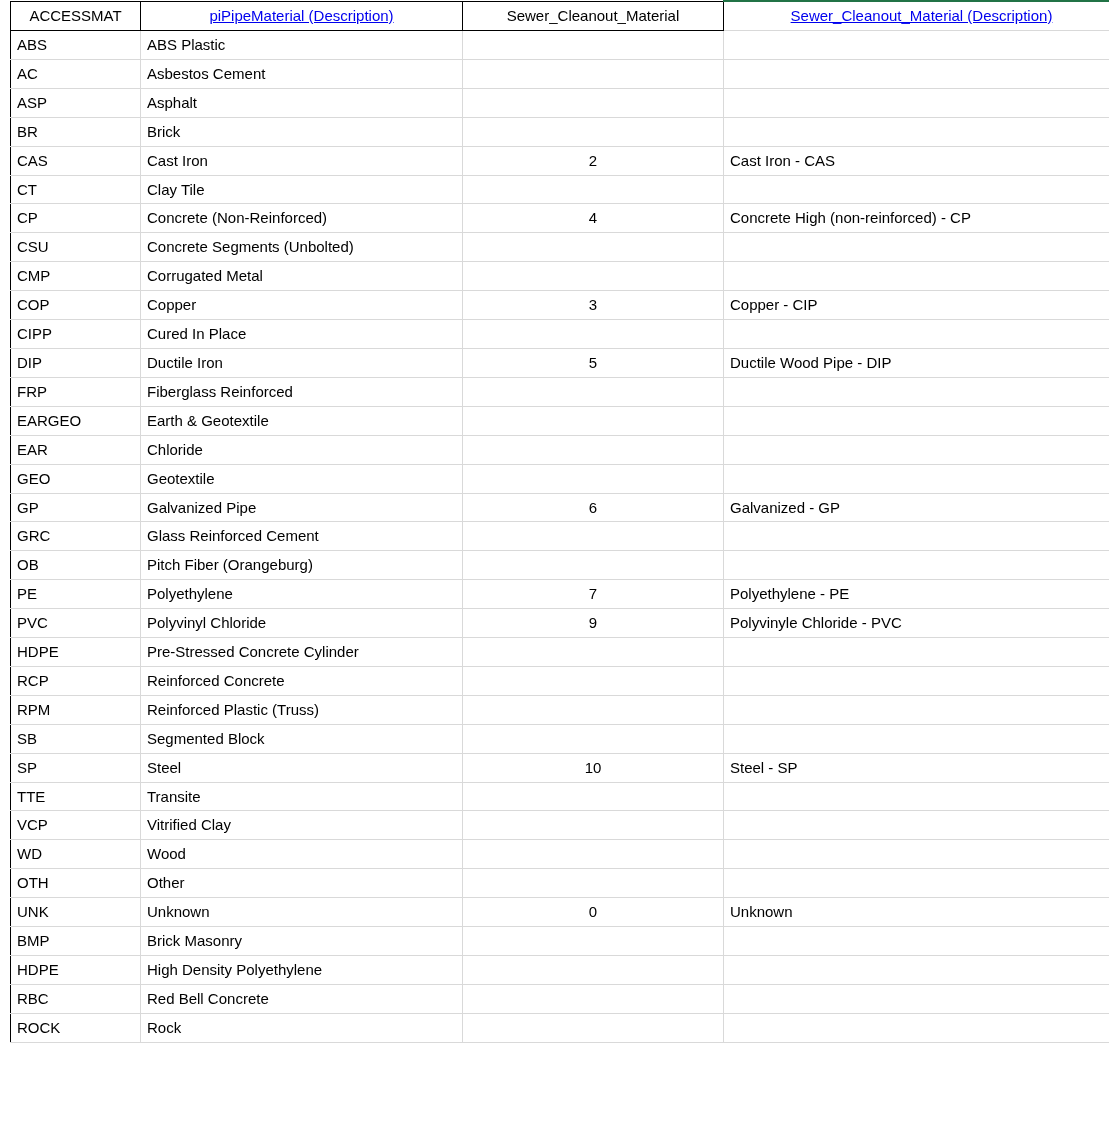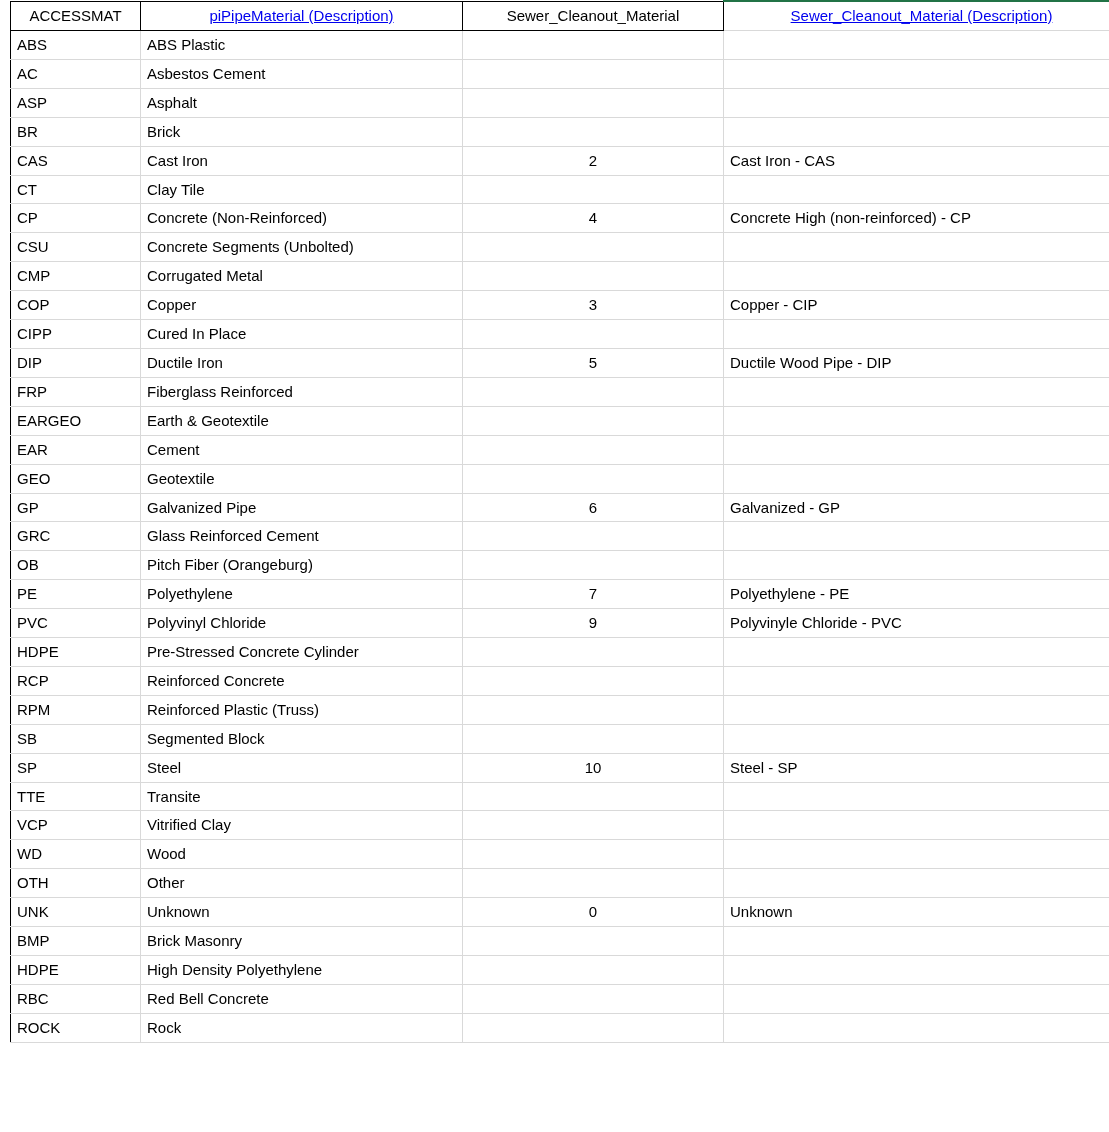--- a/index.html
+++ b/index.html
@@ -149,21 +149,21 @@
           <td class="col3"></td>
         </tr>
         <tr>
           <td class="col0">EARGEO</td>
           <td class="col1">Earth &amp; Geotextile</td>
           <td class="col2"></td>
           <td class="col3"></td>
         </tr>
         <tr>
           <td class="col0">EAR</td>
-          <td class="col1">Cement</td>
+          <td class="col1">Chloride</td>
           <td class="col2"></td>
           <td class="col3"></td>
         </tr>
         <tr>
           <td class="col0">GEO</td>
           <td class="col1">Geotextile</td>
           <td class="col2"></td>
           <td class="col3"></td>
         </tr>
         <tr>

